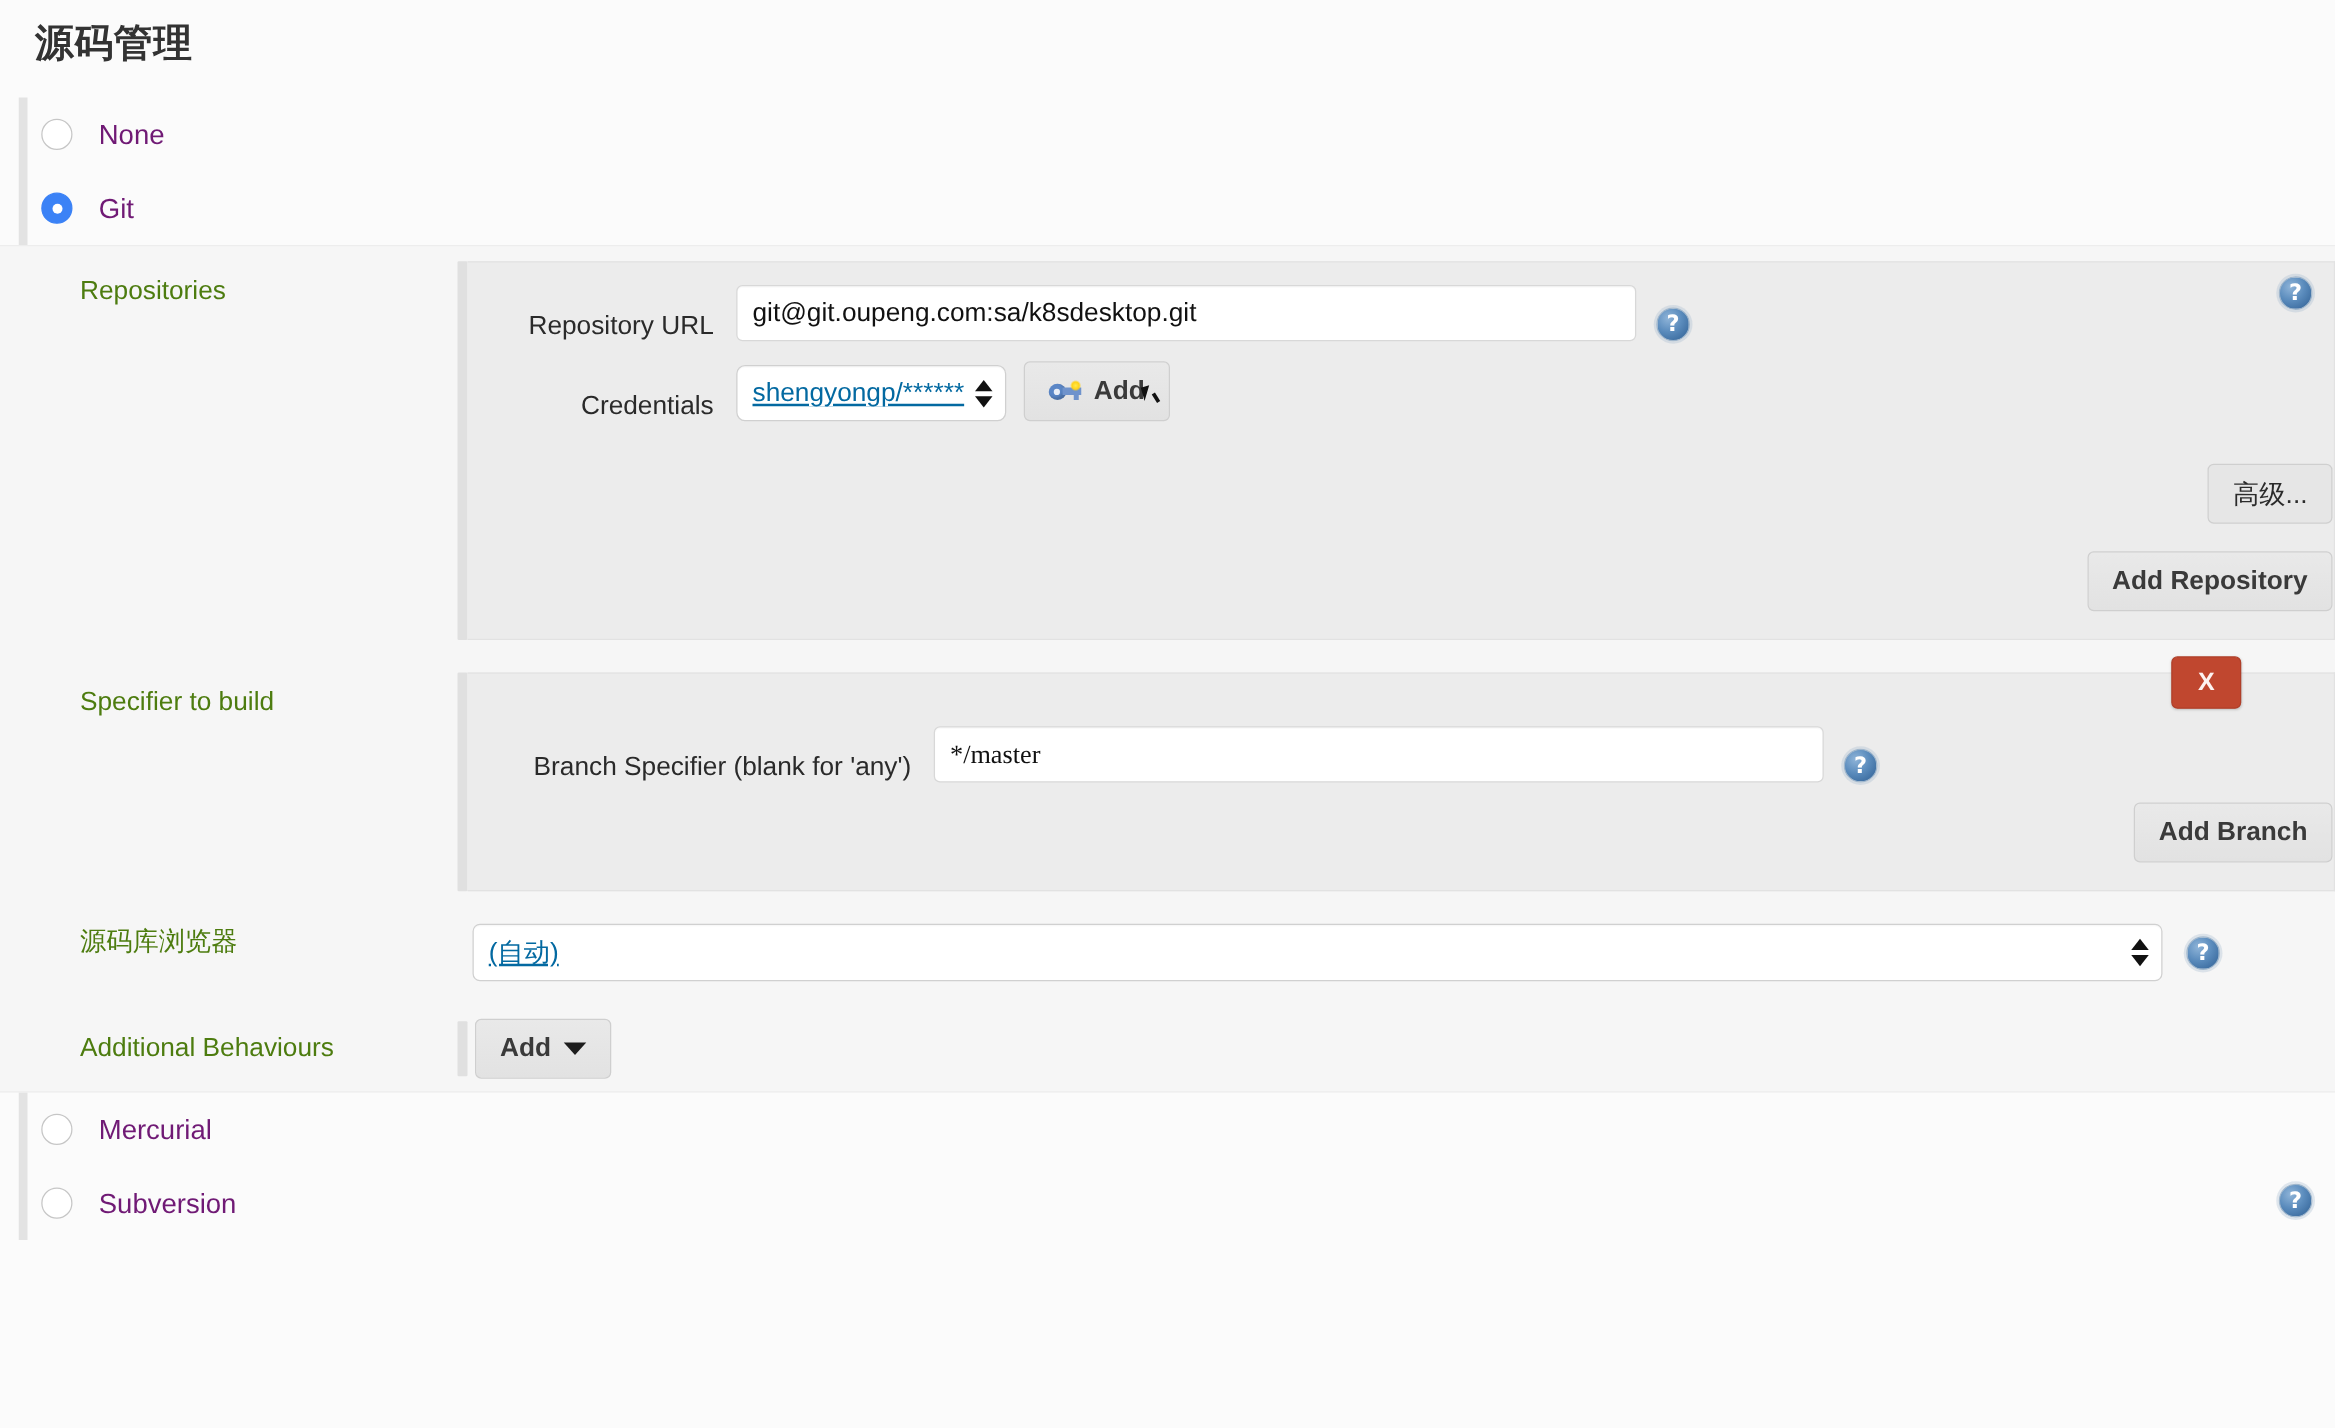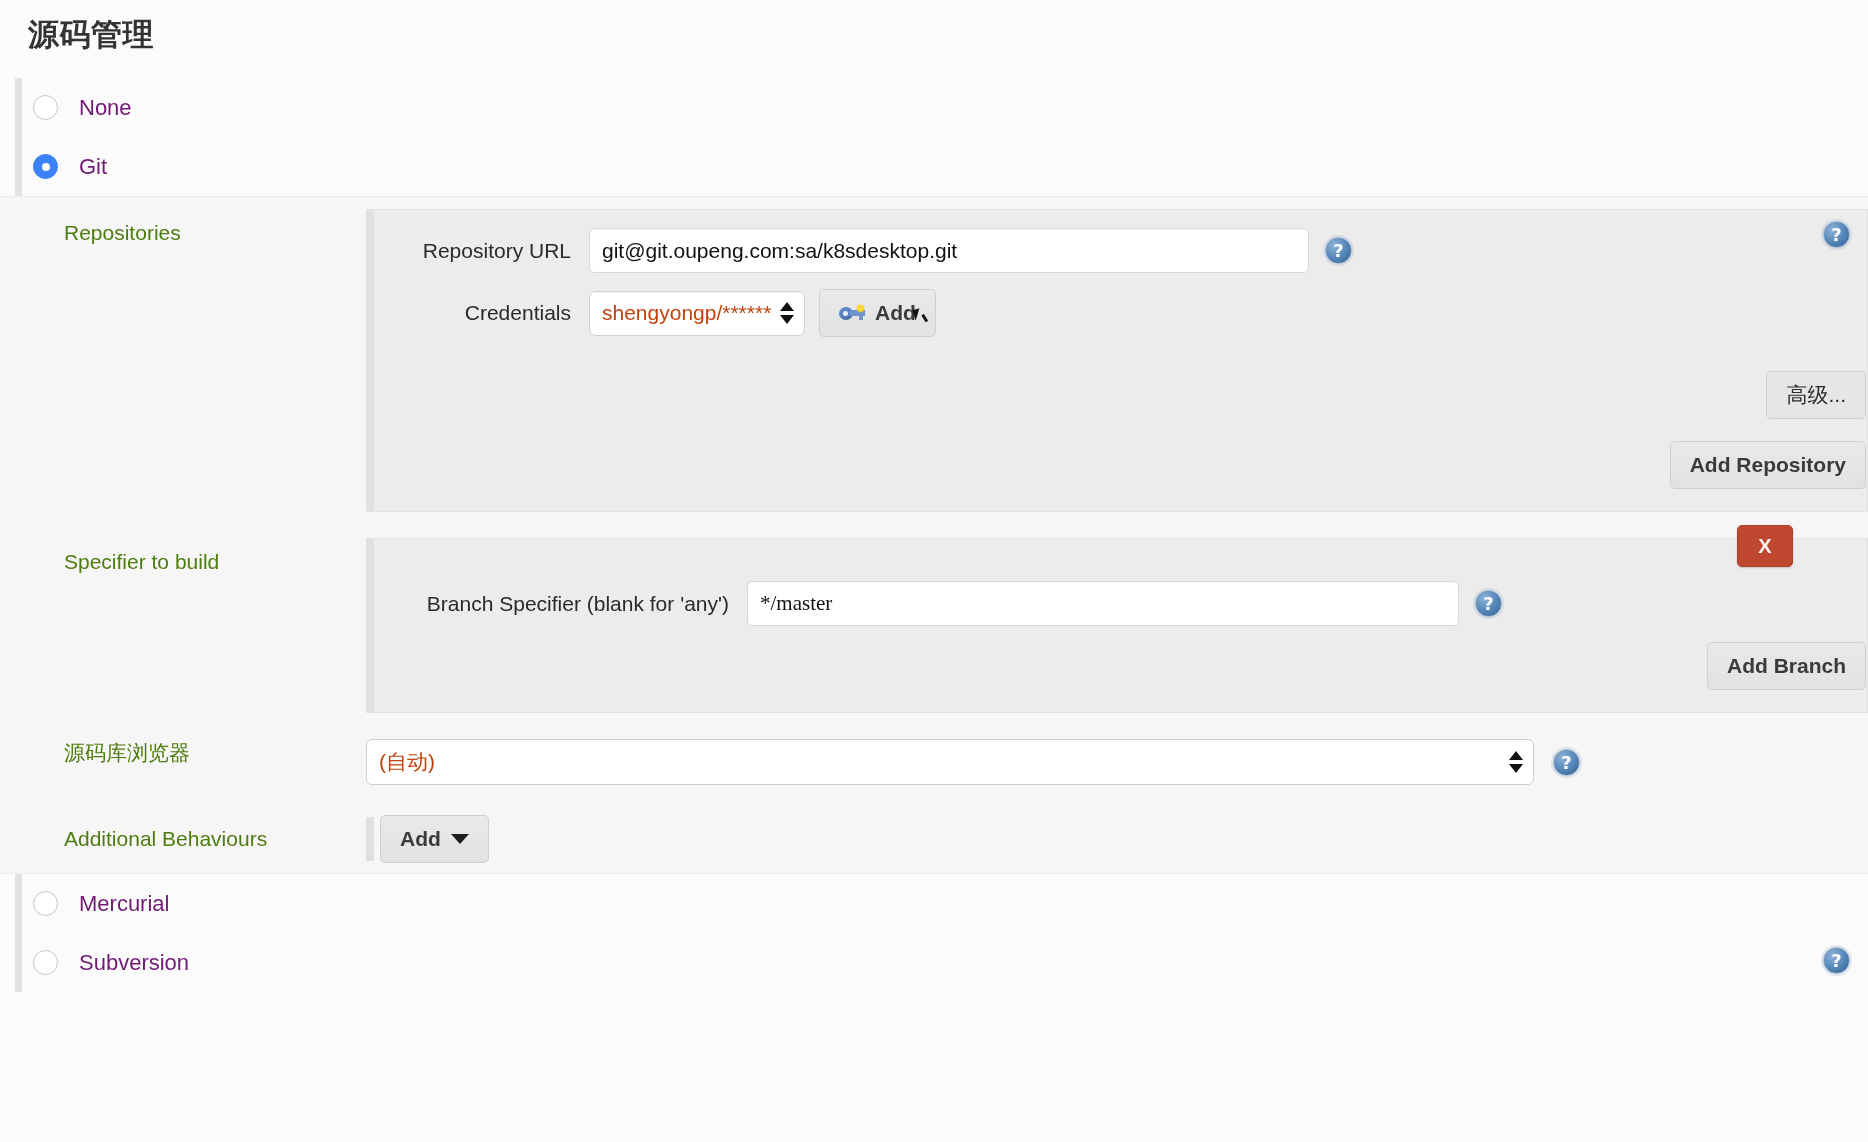--- a/index.html
+++ b/index.html
@@ -104,21 +104,21 @@
     background: #ececec;
     border: 1px solid #e2e2e2;
     border-left: none;
     position: relative;
     padding: 18px 0 22px 0;
   }
 
   
   .sub-row {
     display: flex;
-    align-items: center;
+    align-items: flex-end;
     margin-bottom: 16px;
   }
   .sub-label {
     width: 215px;
     flex: none;
     text-align: right;
     font-size: 21px;
     color: #2a2a2a;
     padding-right: 18px;
   }
@@ -140,29 +140,30 @@
   .url-input  { width: 720px; }
   .branch-input { width: 712px; font-family: Liberation Serif, serif; }
 
   
   .select {
     height: 45px;
     background: #fff;
     border: 1px solid #d0d0d0;
     border-radius: 7px;
     font-size: 21px;
-    color: #c2410c;
+    color: #0369a1;
     padding: 0 34px 0 12px;
     display: inline-flex;
     align-items: center;
     position: relative;
     box-shadow: inset 0 1px 1px rgba(0,0,0,.03);
+    text-decoration: underline;
   }
   .select.cred { width: 216px; }
-  .select.browser { width: 1168px; height: 46px; border-radius: 6px; }
+  .select.browser { width: 1352px; height: 46px; border-radius: 6px; margin-left: 12px; }
   .spin {
     position: absolute;
     right: 10px; top: 50%;
     transform: translateY(-50%);
     display: flex; flex-direction: column;
     line-height: 0;
   }
   .spin i { display: block; width: 0; height: 0; border-left: 7px solid transparent; border-right: 7px solid transparent; }
   .spin .up   { border-bottom: 9px solid #111; margin-bottom: 4px; }
   .spin .down { border-top: 9px solid #111; }

